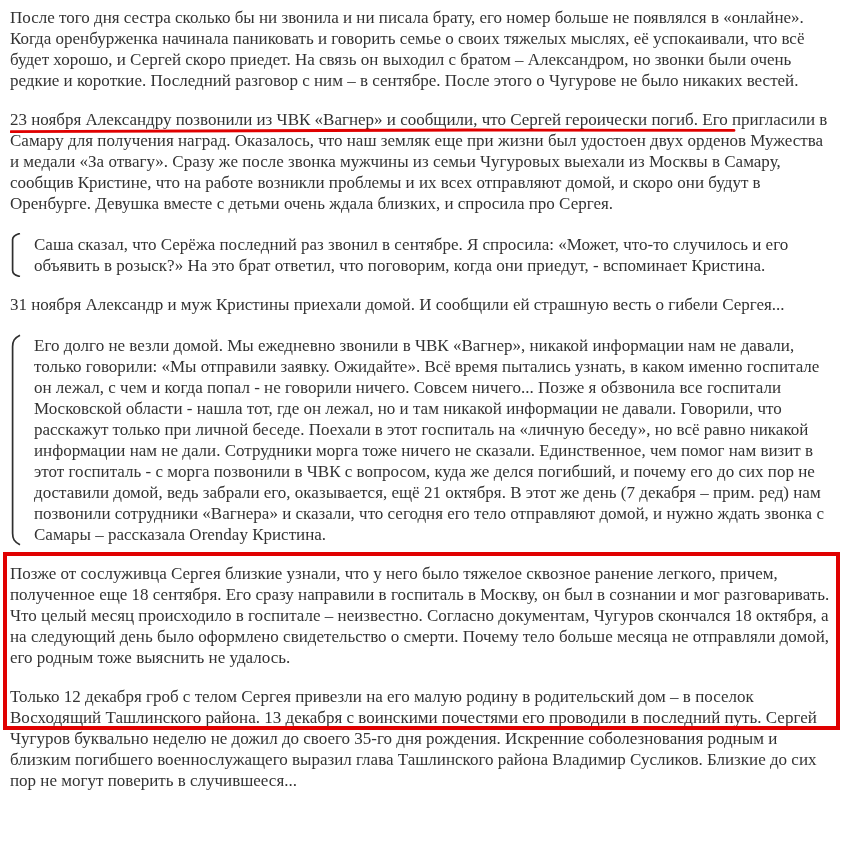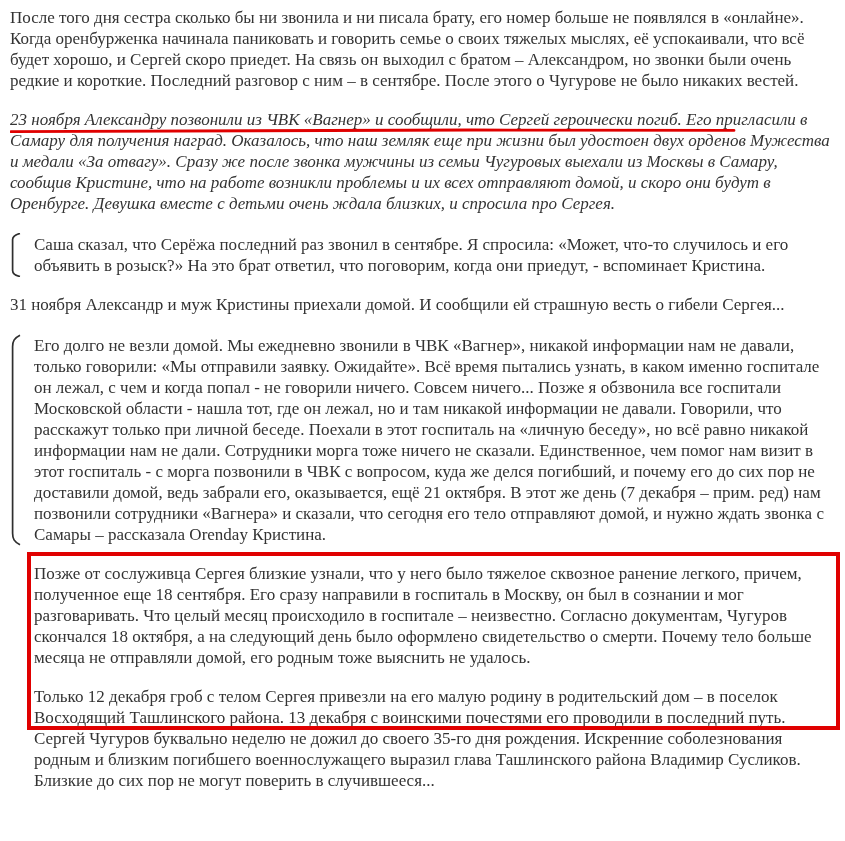--- a/index.html
+++ b/index.html
@@ -12,21 +12,21 @@
     font-family: "Liberation Serif", "DejaVu Serif", serif;
     font-size: 17px;
     line-height: 21px;
     color: #333333;
     -webkit-font-smoothing: antialiased;
   }
   p { margin: 0 0 18px 0; padding: 0; }
   .para { position: relative; }
 
   
-  .underline-wrap { position: relative; font-style: italic; }
+  .underline-wrap { position: relative; }
   .red-underline {
     position: absolute;
     left: 0;
     top: 18px;
     width: 726px;
     height: 7px;
     pointer-events: none;
   }
 
   
@@ -38,21 +38,21 @@
   .quote p { margin: 0; }
   .bracket {
     position: absolute;
     left: 0;
     top: 1px;
     height: calc(100% - 2px);
     width: 11px;
   }
 
   
-  .boxed-section { position: relative; margin-left: 24px; }
+  .boxed-section { position: relative; }
   .red-box {
     position: absolute;
     top: -11px;
     left: -7px;
     right: -4px;
     height: 178px;
     border: 4px solid #e00000;
     box-sizing: border-box;
     pointer-events: none;
   }

